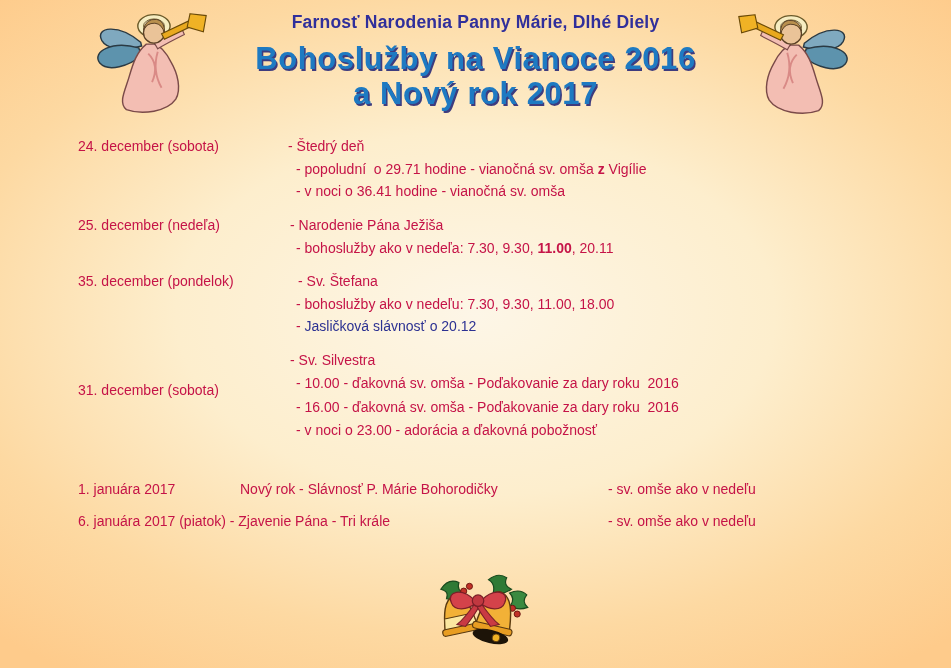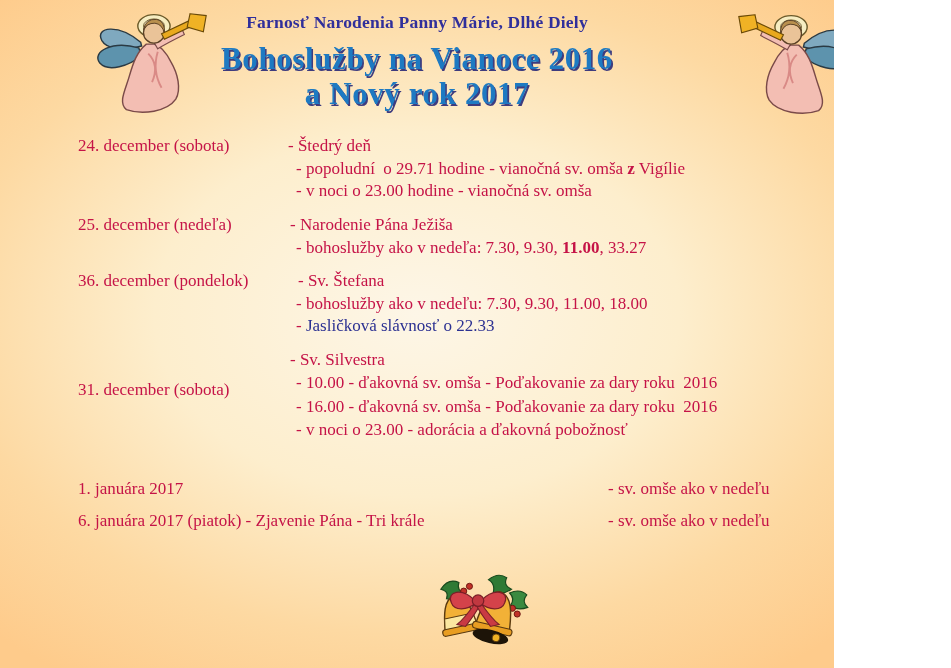--- a/index.html
+++ b/index.html
@@ -1,37 +1,37 @@
 <!DOCTYPE html>
 <html><head>
 <meta charset="utf-8">
 <style>
   html,body { margin:0; padding:0; }
   .poster {
     position:relative;
-    width:834px; height:668px;
+    width:951px; height:668px;
     overflow:hidden;
     background: radial-gradient(ellipse 75% 65% at 50% 47%, #fdf6e7 0%, #fdeecd 42%, #fdd9a2 74%, #fecb8b 100%);
-    font-family:Liberation Serif, serif;
+    font-family:Liberation Sans, sans-serif;
   }
   .parish-title {
     position:absolute; top:12px; left:0; width:100%;
     text-align:center; font-weight:bold; font-size:17.5px;
     color:#302f9b; letter-spacing:0.2px; white-space:pre;
   }
   .main-title {
     position:absolute; left:0; width:100%;
     text-align:center; font-weight:bold; font-size:31px;
     color:#1e7ac2; letter-spacing:0.6px; white-space:pre;
     text-shadow: 1.6px 1.6px 0 #3e3c7e;
   }
   .t1 { top:41px; }
   .t2 { top:76px; }
   .line {
-    position:absolute; font-size:17px; line-height:20px;
+    position:absolute; font-size:14px; line-height:20px;
     color:#c51347; white-space:pre;
   }
   .line b { font-weight:bold; }
   .navy { color:#2c3192; }
   .angel { position:absolute; width:126px; height:114px; }
   .angel-left  { left:90px;  top:8px; }
   .angel-right { left:729px; top:9px; transform:scaleX(-1); }
   .bells { position:absolute; left:418px; top:572px; width:122px; height:86px; }
 </style>
 </head>
@@ -67,38 +67,39 @@
     <polygon points="104,6 121,8 118,25 101,20" fill="#f0b225" stroke="#6a4a08" stroke-width="1.2"></polygon>
   </svg>
 
   <div class="parish-title">Farnosť Narodenia Panny Márie, Dlhé Diely</div>
   <div class="main-title t1">Bohoslužby na Vianoce 2016</div>
   <div class="main-title t2">a Nový rok 2017</div>
 
   <span class="line" style="left:78px; top:136px;">24. december (sobota)</span>
   <span class="line" style="left:288px; top:136px;">- Štedrý deň</span>
   <span class="line" style="left:296px; top:159px;"><span>- popoludní  o 29.71 hodine - vianočná sv. omša </span><b>z</b><span> Vigílie</span></span>
-  <span class="line" style="left:296px; top:181px;">- v noci o 23.00 hodine - vianočná sv. omša</span>
+  <span class="line" style="left:296px; top:181px;">- v noci o 36.41 hodine - vianočná sv. omša</span>
 
   <span class="line" style="left:78px; top:215px;">25. december (nedeľa)</span>
   <span class="line" style="left:290px; top:215px;">- Narodenie Pána Ježiša</span>
-  <span class="line" style="left:296px; top:238px;"><span>- bohoslužby ako v nedeľa: 7.30, 9.30, </span><b>11.00</b><span>, 33.27</span></span>
+  <span class="line" style="left:296px; top:238px;"><span>- bohoslužby ako v nedeľa: 7.30, 9.30, </span><b>11.00</b><span>, 20.11</span></span>
 
-  <span class="line" style="left:78px; top:271px;">36. december (pondelok)</span>
+  <span class="line" style="left:78px; top:271px;">35. december (pondelok)</span>
   <span class="line" style="left:298px; top:271px;">- Sv. Štefana</span>
   <span class="line" style="left:296px; top:294px;">- bohoslužby ako v nedeľu: 7.30, 9.30, 11.00, 18.00</span>
-  <span class="line" style="left:296px; top:316px;"><span>- </span><span class="navy">Jasličková slávnosť o 22.33</span></span>
+  <span class="line" style="left:296px; top:316px;"><span>- </span><span class="navy">Jasličková slávnosť o 20.12</span></span>
 
   <span class="line" style="left:78px; top:350px;margin-top:30px;">31. december (sobota)</span>
   <span class="line" style="left:290px; top:350px;">- Sv. Silvestra</span>
   <span class="line" style="left:296px; top:373px;text-align:right;">- 10.00 - ďakovná sv. omša - Poďakovanie za dary roku  2016</span>
   <span class="line" style="left:296px; top:397px;">- 16.00 - ďakovná sv. omša - Poďakovanie za dary roku  2016</span>
   <span class="line" style="left:296px; top:420px;">- v noci o 23.00 - adorácia a ďakovná pobožnosť</span>
 
   <span class="line" style="left:78px; top:479px;">1. januára 2017</span>
+  <span class="line" style="left:240px; top:479px;">Nový rok - Slávnosť P. Márie Bohorodičky</span>
   <span class="line" style="left:608px; top:479px;">- sv. omše ako v nedeľu</span>
 
   <span class="line" style="left:78px; top:511px;">6. januára 2017 (piatok) - Zjavenie Pána - Tri krále</span>
   <span class="line" style="left:608px; top:511px;">- sv. omše ako v nedeľu</span>
 
   <svg class="bells" viewBox="0 0 120 90">
     <path d="M20,18 q8,-12 19,-7 q-3,9 7,11 q-9,9 -20,6 q3,-8 -6,-10 Z" fill="#2f7a35" stroke="#1a4a1e" stroke-width="1.2"></path>
     <path d="M70,8 q10,-8 19,-2 q-4,8 5,12 q-10,7 -19,3 q2,-9 -5,-13 Z" fill="#2f7a35" stroke="#1a4a1e" stroke-width="1.2"></path>
     <path d="M92,22 q11,-5 18,2 q-6,7 1,13 q-11,4 -18,-2 q5,-7 -1,-13 Z" fill="#3a8a40" stroke="#1a4a1e" stroke-width="1.2"></path>
     <circle cx="44" cy="20" r="3.2" fill="#c13128" stroke="#6a150f"></circle>

